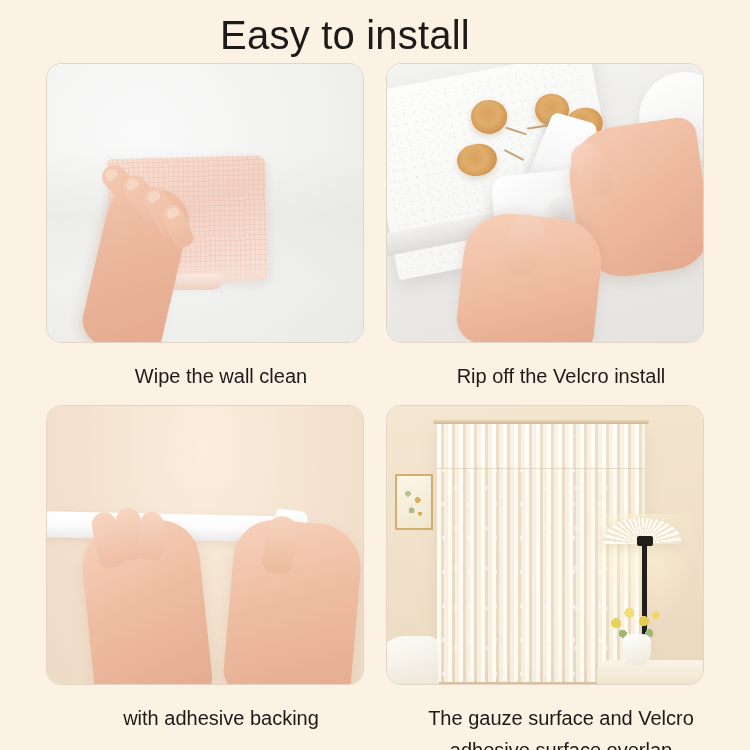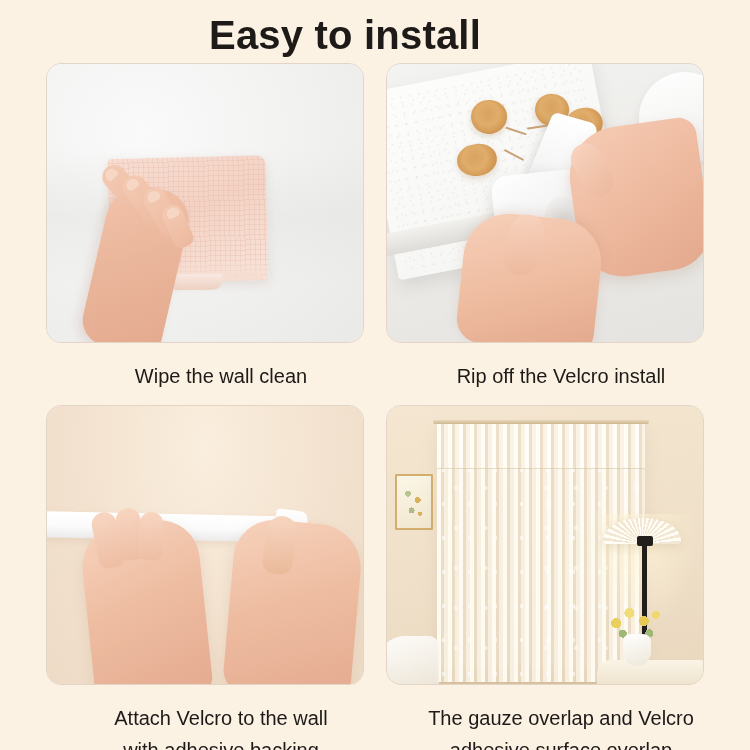--- a/index.html
+++ b/index.html
@@ -18,21 +18,21 @@
   #page-title {
     position: absolute;
     top: 12px;
     left: 0;
     width: 690px;
     text-align: center;
     font-size: 40px;
     line-height: 46px;
     color: #1d1a18;
     letter-spacing: 0.2px;
-    font-weight: 700;
+    font-weight: 400;
   }
 
   .grid {
     position: absolute;
     top: 63px;
     left: 46px;
     width: 658px;
     height: 660px;
   }
 
@@ -509,21 +509,20 @@
       <div class="p3-tape"></div>
       <div class="p3-tape-end"></div>
       <div class="p3-hand-l"></div>
       <div class="p3-finger-l p3-fl1"></div>
       <div class="p3-finger-l p3-fl2"></div>
       <div class="p3-finger-l p3-fl3"></div>
       <div class="p3-hand-r"></div>
       <div class="p3-pinch"></div>
     </div>
     <div class="caption">
-      <span>Attach Velcro to the wall</span>
       <span class="line2">with adhesive backing</span>
     </div>
   </div>
 
   <div class="cell c3">
     <div class="photo">
       <div class="p4-room"></div>
       <div class="p4-floor"></div>
       <div class="p4-frame"></div>
       <div class="p4-rod"></div>
@@ -532,18 +531,18 @@
       <div class="p4-lampglow"></div>
       <div class="p4-lampshade"></div>
       <div class="p4-lampbase"></div>
       <div class="p4-lampstem"></div>
       <div class="p4-table"></div>
       <div class="p4-flowers"></div>
       <div class="p4-vase"></div>
       <div class="p4-chair"></div>
     </div>
     <div class="caption">
-      <span>The gauze overlap and Velcro</span>
+      <span>The gauze surface and Velcro</span>
       <span class="line2">adhesive surface overlap</span>
     </div>
   </div>
 
 </div>
 
 </body></html>

